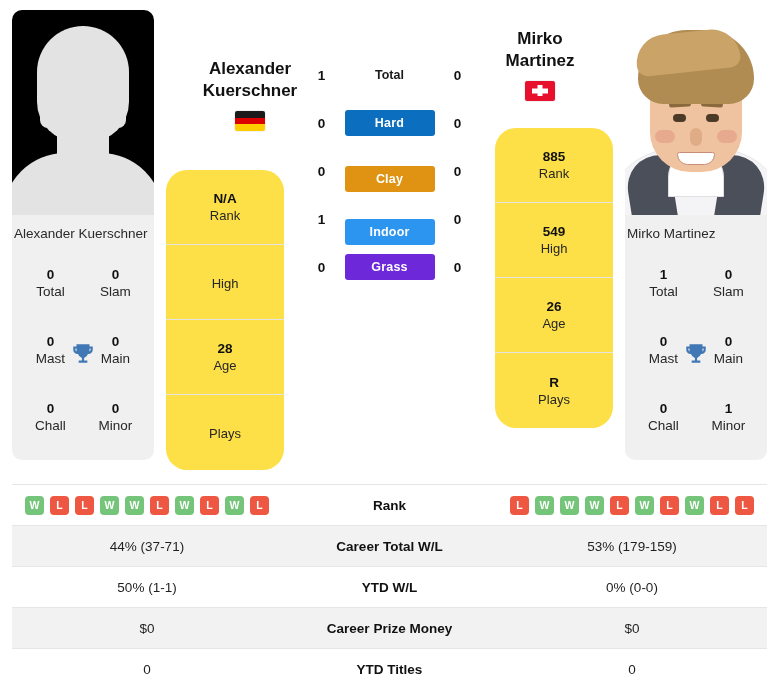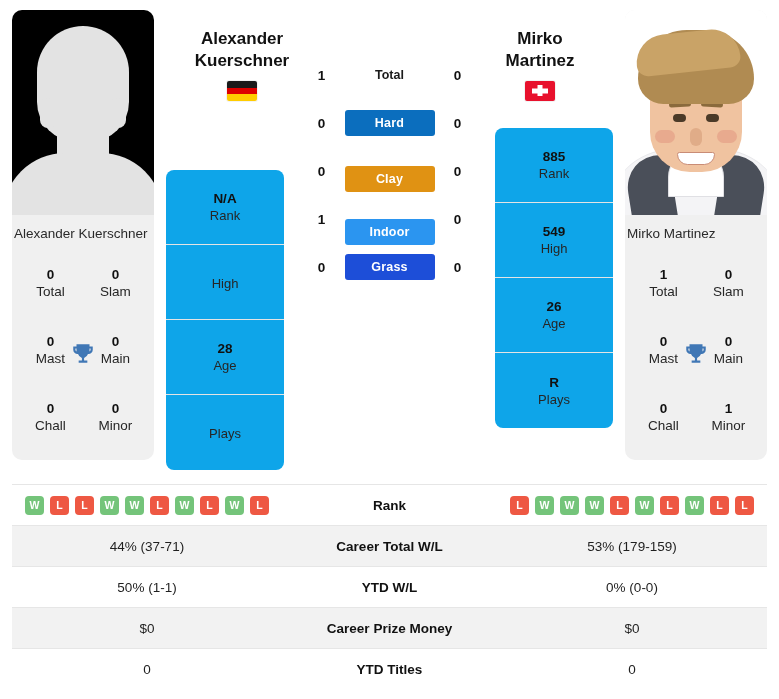--- a/index.html
+++ b/index.html
@@ -191,22 +191,22 @@
 
   
   .info-col {
     width: 118px;
     flex: 0 0 118px;
     padding-top: 160px;
   }
   .info-col.right { padding-top: 118px; }
 
   .info-card {
-    background: #0ea5e9;
-    border-radius: 8px;
+    background: #fde047;
+    border-radius: 21px;
     overflow: hidden;
   }
   .info-row {
     height: 75px;
     display: flex;
     flex-direction: column;
     align-items: center;
     justify-content: center;
     gap: 2px;
     border-bottom: 1px solid #e4e4e4;
@@ -269,21 +269,21 @@
     pointer-events: none;
   }
   .pname {
     position: absolute;
     text-align: center;
     font-size: 17px;
     font-weight: bold;
     line-height: 1.32;
     color: #111;
   }
-  .pname.left  { left: 182px; width: 120px; }
+  .pname.left  { left: 190px; width: 120px; margin-top: 30px; }
   .pname.right { left: 480px; width: 120px; }
 
   .flag {
     width: 30px; height: 20px;
     border-radius: 2px;
     margin: 8px auto 0 auto;
     overflow: hidden;
     box-shadow: 0 0 0 1px rgba(0,0,0,.05);
   }
   .flag-de { display: flex; flex-direction: column; }
@@ -423,21 +423,21 @@
         <span class="surf-pill" id="pill-clay" style="background: rgb(224, 146, 19); margin-top: 16px;">Clay</span>
         <span class="h2h-num">0</span>
       </div>
       <div class="h2h-row">
         <span class="h2h-num">1</span>
         <span class="surf-pill" id="pill-indoor" style="background: rgb(43, 149, 240); margin-top: 25px;">Indoor</span>
         <span class="h2h-num">0</span>
       </div>
       <div class="h2h-row">
         <span class="h2h-num">0</span>
-        <span class="surf-pill" id="pill-grass" style="background: #1d4ed8;">Grass</span>
+        <span class="surf-pill" id="pill-grass" style="background: #6d28d9;">Grass</span>
         <span class="h2h-num">0</span>
       </div>
     </div>
 
     <div class="info-col right">
       <div class="info-card">
         <div class="info-row">
           <span class="iv">885</span>
           <span class="il">Rank</span>
         </div>

